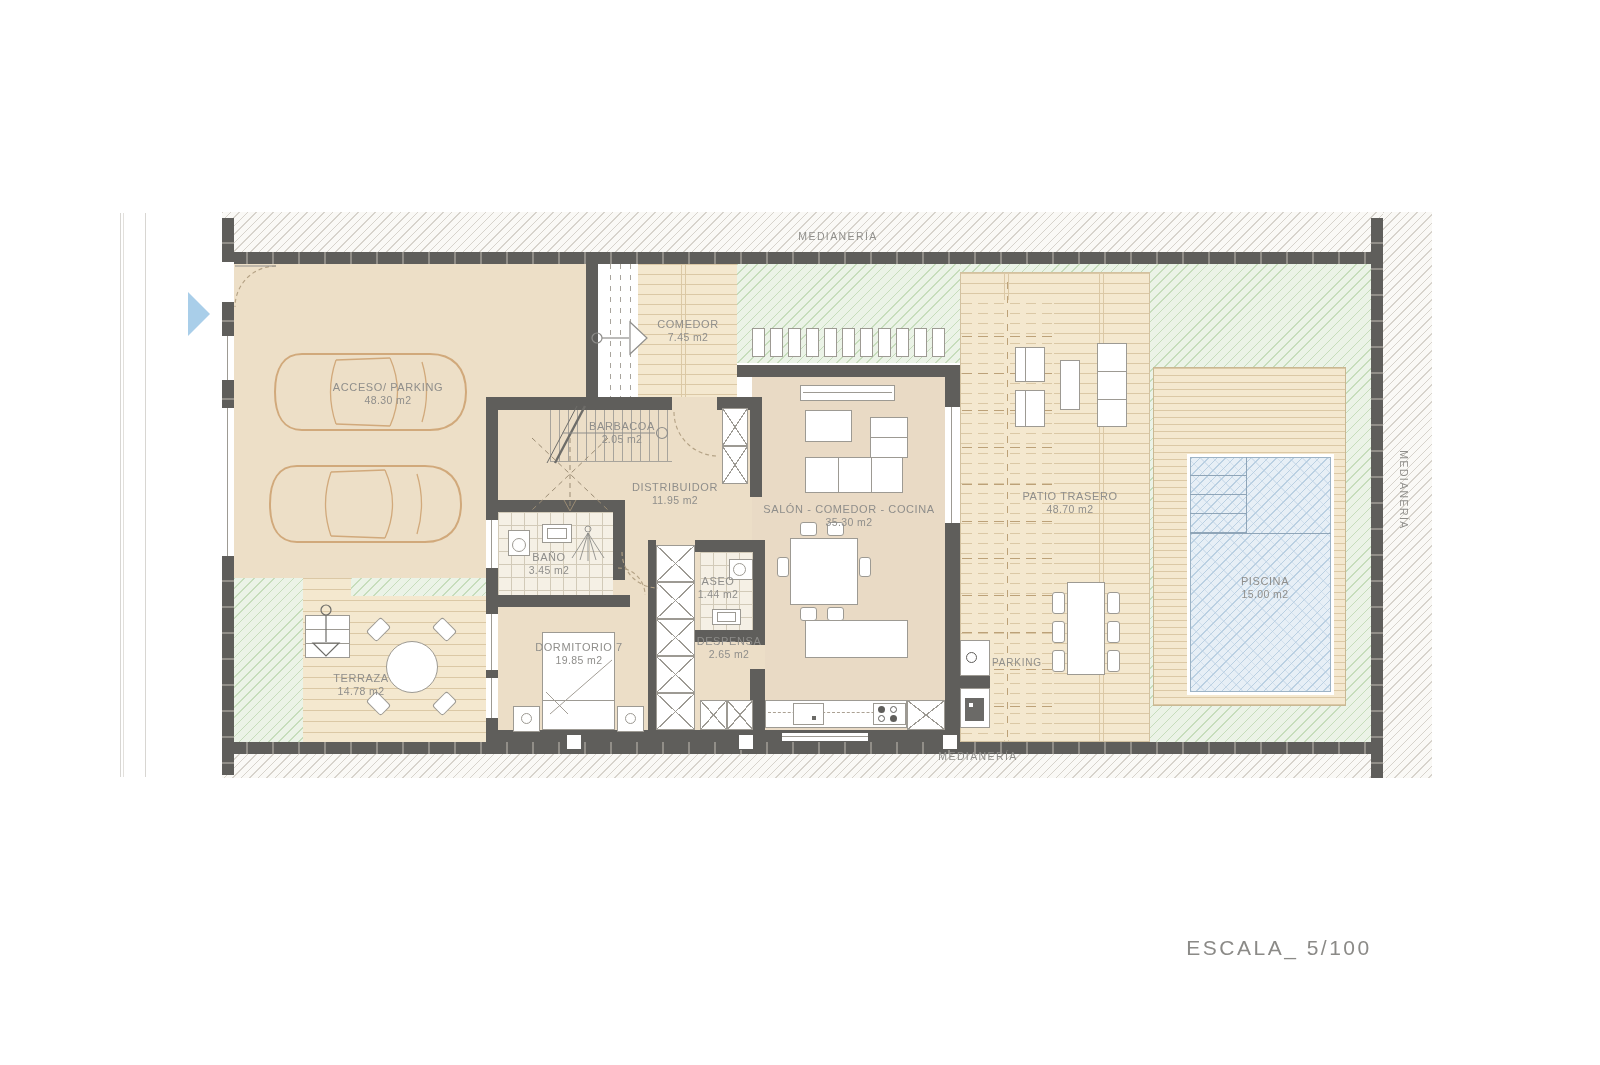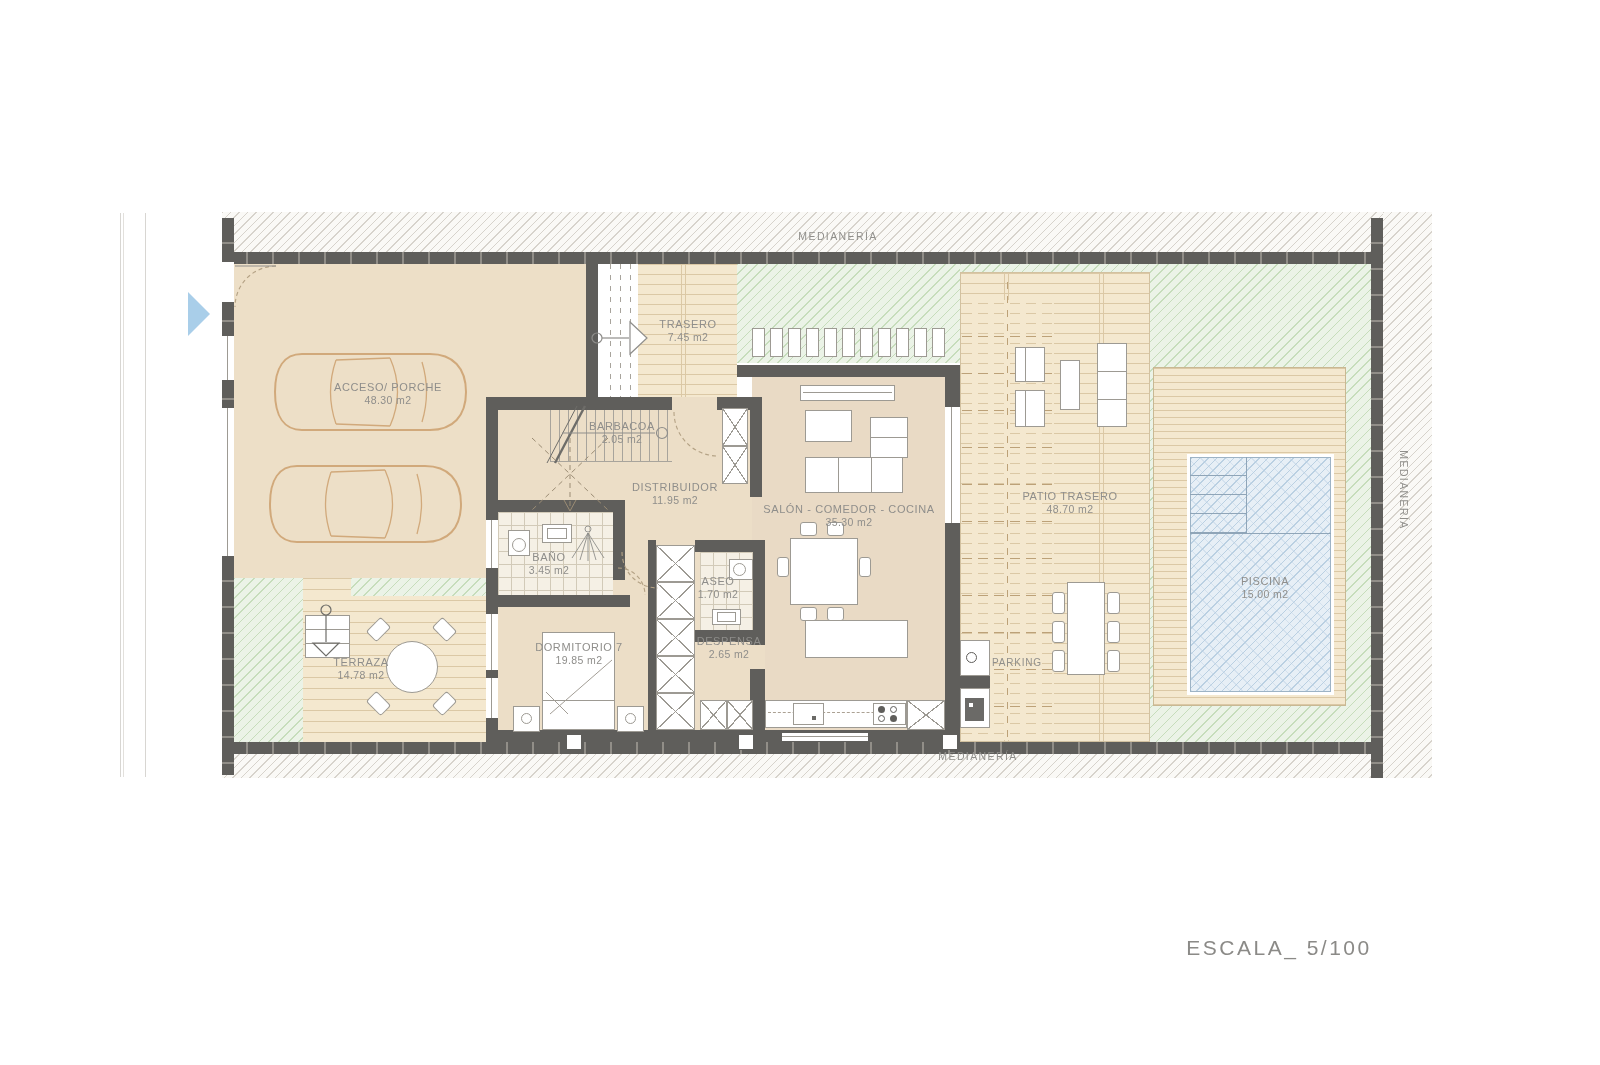--- a/index.html
+++ b/index.html
@@ -276,56 +276,56 @@
       <path d="M 313,643 L 339,643 L 326,656 Z"></path>
     </g>
 
     <g stroke="#a39e96" stroke-width="1" fill="none">
       <path d="M 612,660 L 550,714"></path>
         <path d="M 546,692 L 568,714"></path>
     </g>
   </svg>
 
   <div class="label" style="left:388px;top:381px;">
-    <span class="nm">ACCESO/ PORCHE</span>
+    <span class="nm">ACCESO/ PARKING</span>
     <span class="ar">48.30 m2</span>
   </div>
   <div class="label" style="left:688px;top:318px;">
-    <span class="nm">TRASERO</span>
+    <span class="nm">COMEDOR</span>
     <span class="ar">7.45 m2</span>
   </div>
   <div class="label" style="left:622px;top:420px;">
     <span class="nm">BARBACOA</span>
     <span class="ar">2.05 m2</span>
   </div>
   <div class="label" style="left:675px;top:481px;">
     <span class="nm">DISTRIBUIDOR</span>
     <span class="ar">11.95 m2</span>
   </div>
   <div class="label" style="left:849px;top:503px;">
     <span class="nm">SALÓN - COMEDOR - COCINA</span>
     <span class="ar">35.30 m2</span>
   </div>
   <div class="label" style="left:549px;top:551px;">
     <span class="nm">BAÑO</span>
     <span class="ar">3.45 m2</span>
   </div>
   <div class="label" style="left:718px;top:575px;">
     <span class="nm">ASEO</span>
-    <span class="ar">1.70 m2</span>
+    <span class="ar">1.44 m2</span>
   </div>
   <div class="label" style="left:579px;top:641px;">
     <span class="nm">DORMITORIO 7</span>
     <span class="ar">19.85 m2</span>
   </div>
   <div class="label" style="left:729px;top:635px;">
     <span class="nm">DESPENSA</span>
     <span class="ar">2.65 m2</span>
   </div>
-  <div class="label" style="left:361px;top:656px;">
+  <div class="label" style="left:361px;top:672px;">
     <span class="nm">TERRAZA</span>
     <span class="ar">14.78 m2</span>
   </div>
   <div class="label" style="left:1070px;top:490px;">
     <span class="nm">PATIO TRASERO</span>
     <span class="ar">48.70 m2</span>
   </div>
   <div class="label" style="left:1265px;top:575px;">
     <span class="nm">PISCINA</span>
     <span class="ar">15.00 m2</span>

